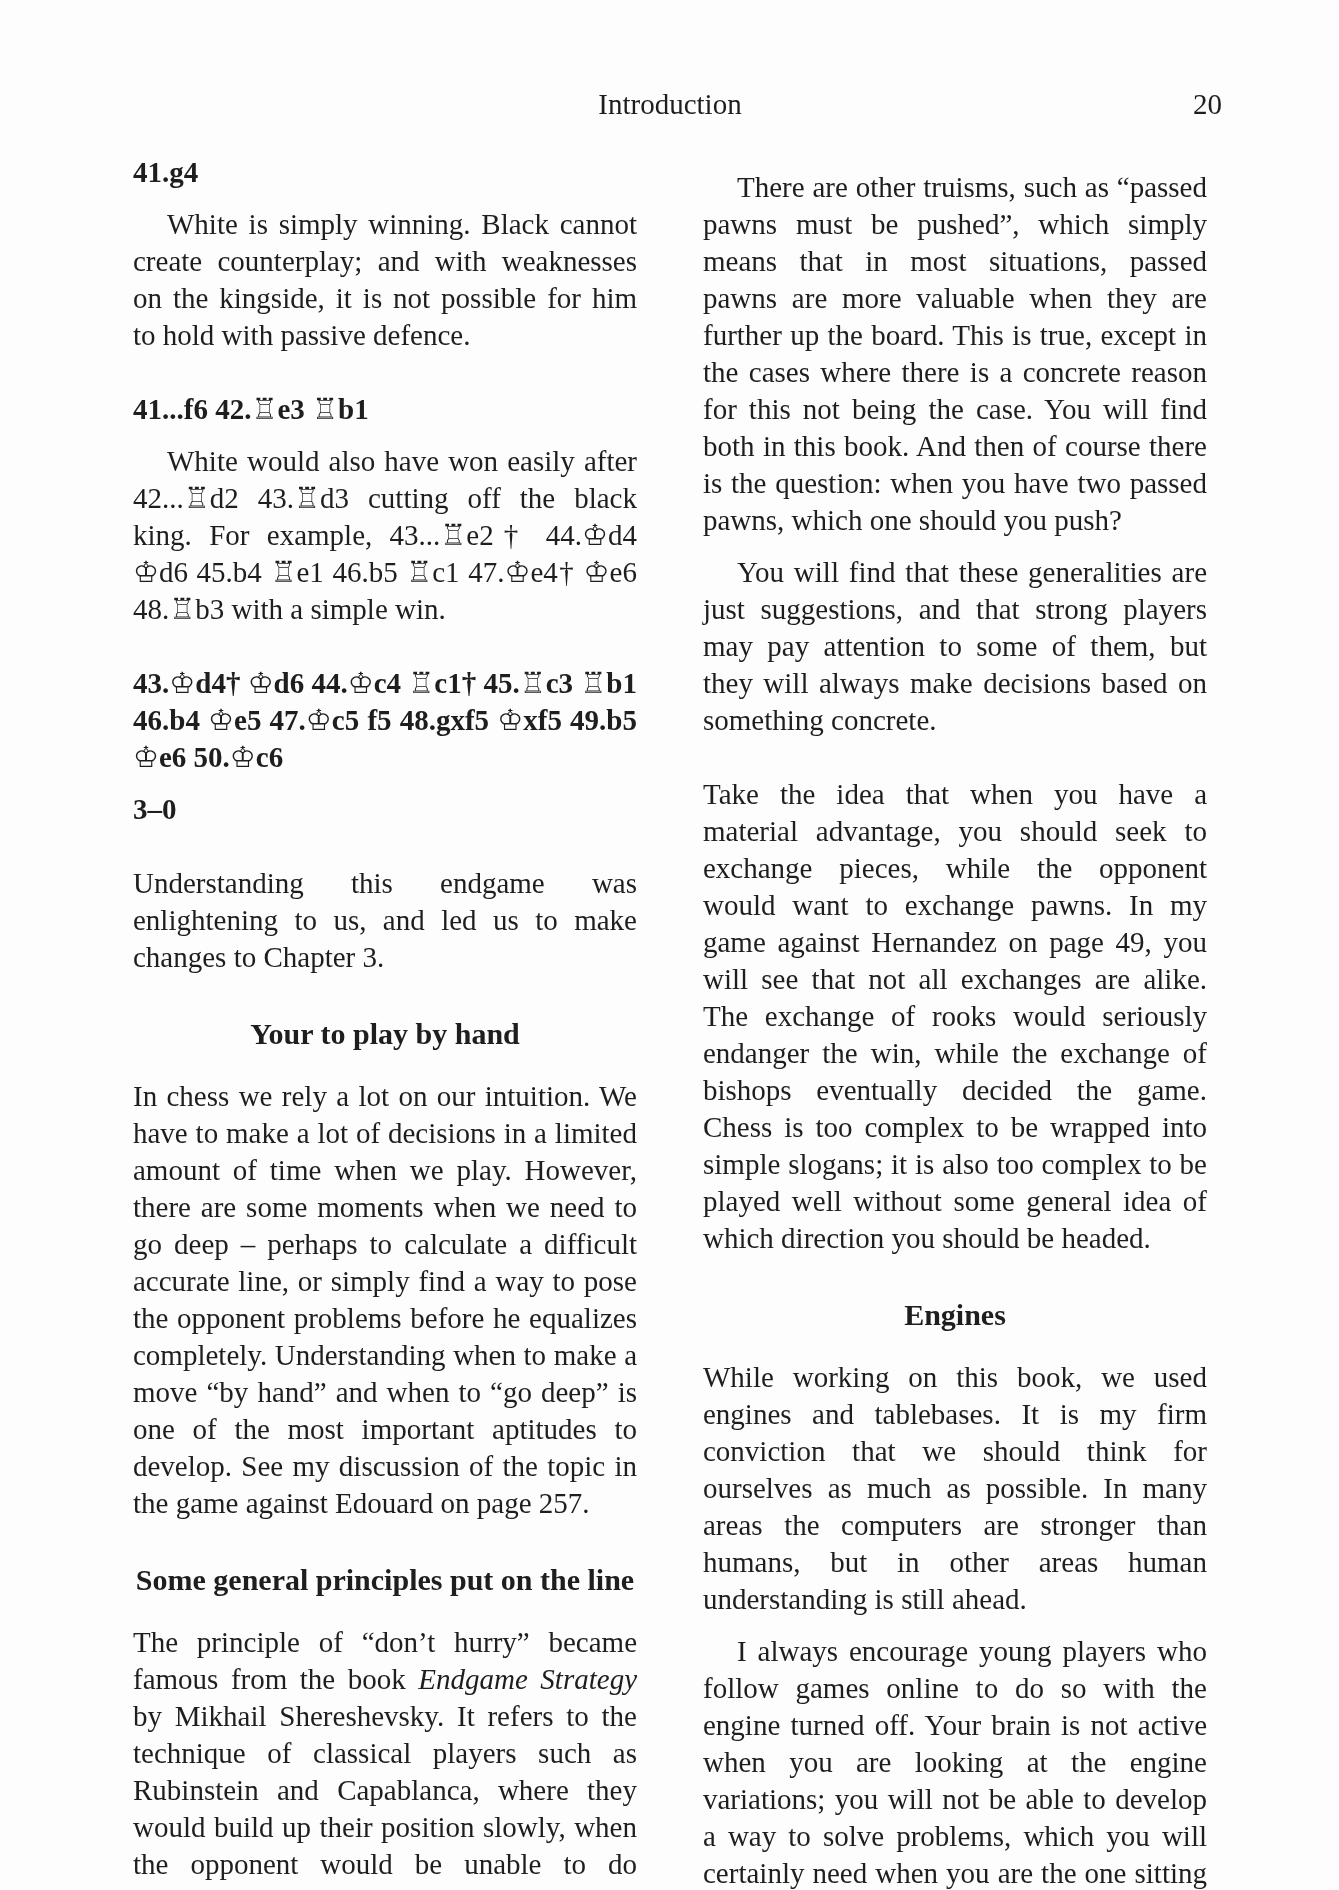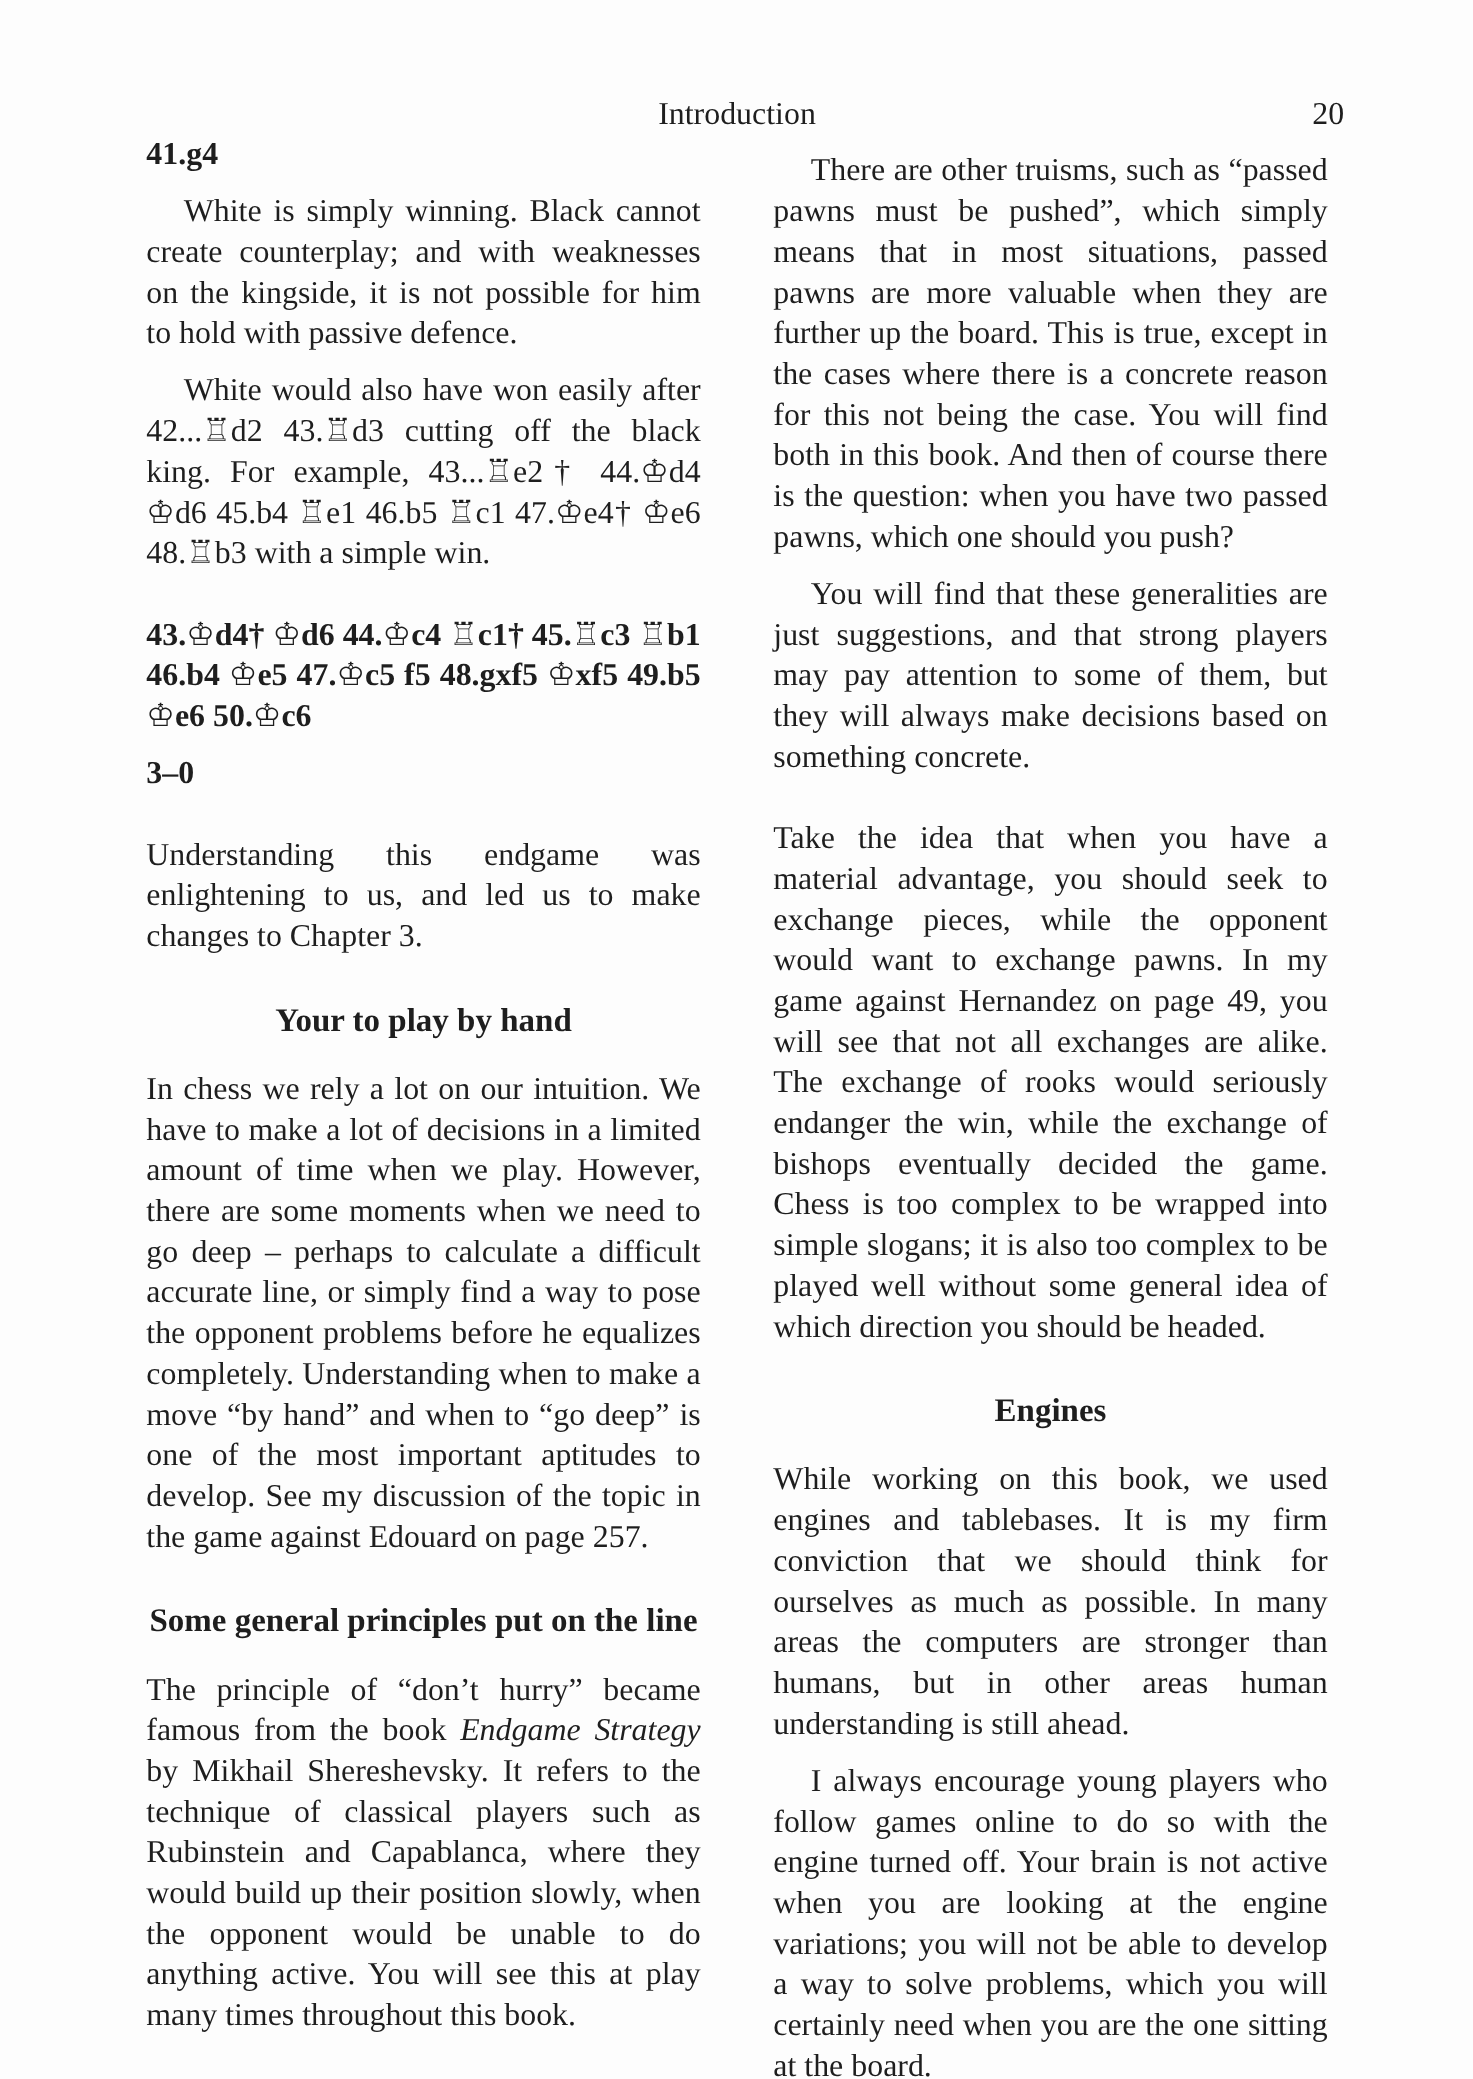--- a/index.html
+++ b/index.html
@@ -15,20 +15,21 @@
     font-size: 29px;
     line-height: 37px;
     box-sizing: border-box;
     padding: 86px 117px 0 118px;
     -webkit-font-smoothing: antialiased;
   }
   .page-header {
     position: relative;
     text-align: center;
     line-height: 36px;
+    margin-bottom: 32px;
   }
   .page-number {
     position: absolute;
     right: 0;
     top: 0;
   }
   .columns {
     display: flex;
     gap: 36px;
   }
@@ -80,20 +81,21 @@
 
 <div class="page-header">
   <span>Introduction</span>
   <span class="page-number">20</span>
 </div>
 
 <div class="columns">
   <div class="column">
       <p class="move-heading">41.g4</p>
       <p class="paragraph indent"><span>White is simply winning. Black cannot create counterplay; and with weaknesses on the kingside, it is not possible for him to hold with passive defence.</span></p>
+      <p class="move-heading">41...f6 42.♖e3 ♖b1</p>
       <p class="paragraph indent"><span>White would also have won easily after 42...♖d2 43.♖d3 cutting off the black king. For example, 43...♖e2† 44.♔d4 ♔d6 45.b4 ♖e1 46.b5 ♖c1 47.♔e4† ♔e6 48.♖b3 with a simple win.</span></p>
       <p class="moves-block">43.♔d4† ♔d6 44.♔c4 ♖c1† 45.♖c3 ♖b1 46.b4 ♔e5 47.♔c5 f5 48.gxf5 ♔xf5 49.b5 ♔e6 50.♔c6</p>
       <p class="result">3–0</p>
       <p class="paragraph gap-before"><span>Understanding this endgame was enlightening to us, and led us to make changes to Chapter 3.</span></p>
       <h2 class="section-heading">Your to play by hand</h2>
       <p class="paragraph"><span>In chess we rely a lot on our intuition. We have to make a lot of decisions in a limited amount of time when we play. However, there are some moments when we need to go deep – perhaps to calculate a difficult accurate line, or simply find a way to pose the opponent problems before he equalizes completely. Understanding when to make a move “by hand” and when to “go deep” is one of the most important aptitudes to develop. See my discussion of the topic in the game against Edouard on page 257.</span></p>
       <h2 class="section-heading">Some general principles put on the line</h2>
       <p class="paragraph"><span>The principle of “don’t hurry” became famous from the book </span><span class="italic">Endgame Strategy</span><span> by Mikhail Shereshevsky. It refers to the technique of classical players such as Rubinstein and Capablanca, where they would build up their position slowly, when the opponent would be unable to do anything active. You will see this at play many times throughout this book.</span></p>
     </div>
   <div class="column">

